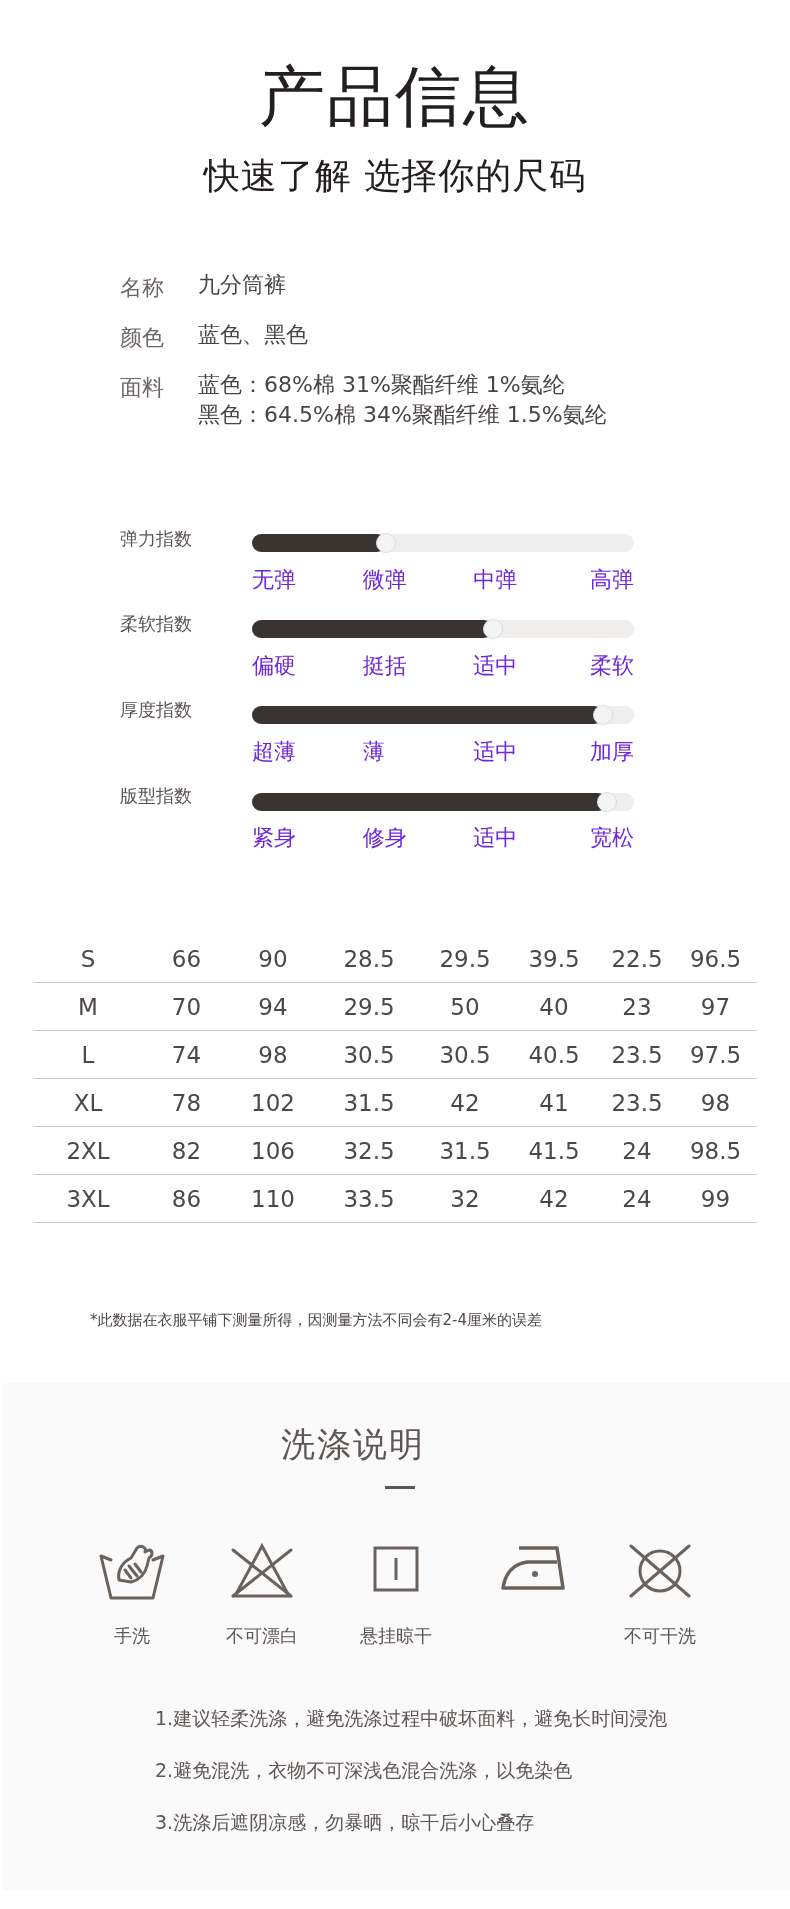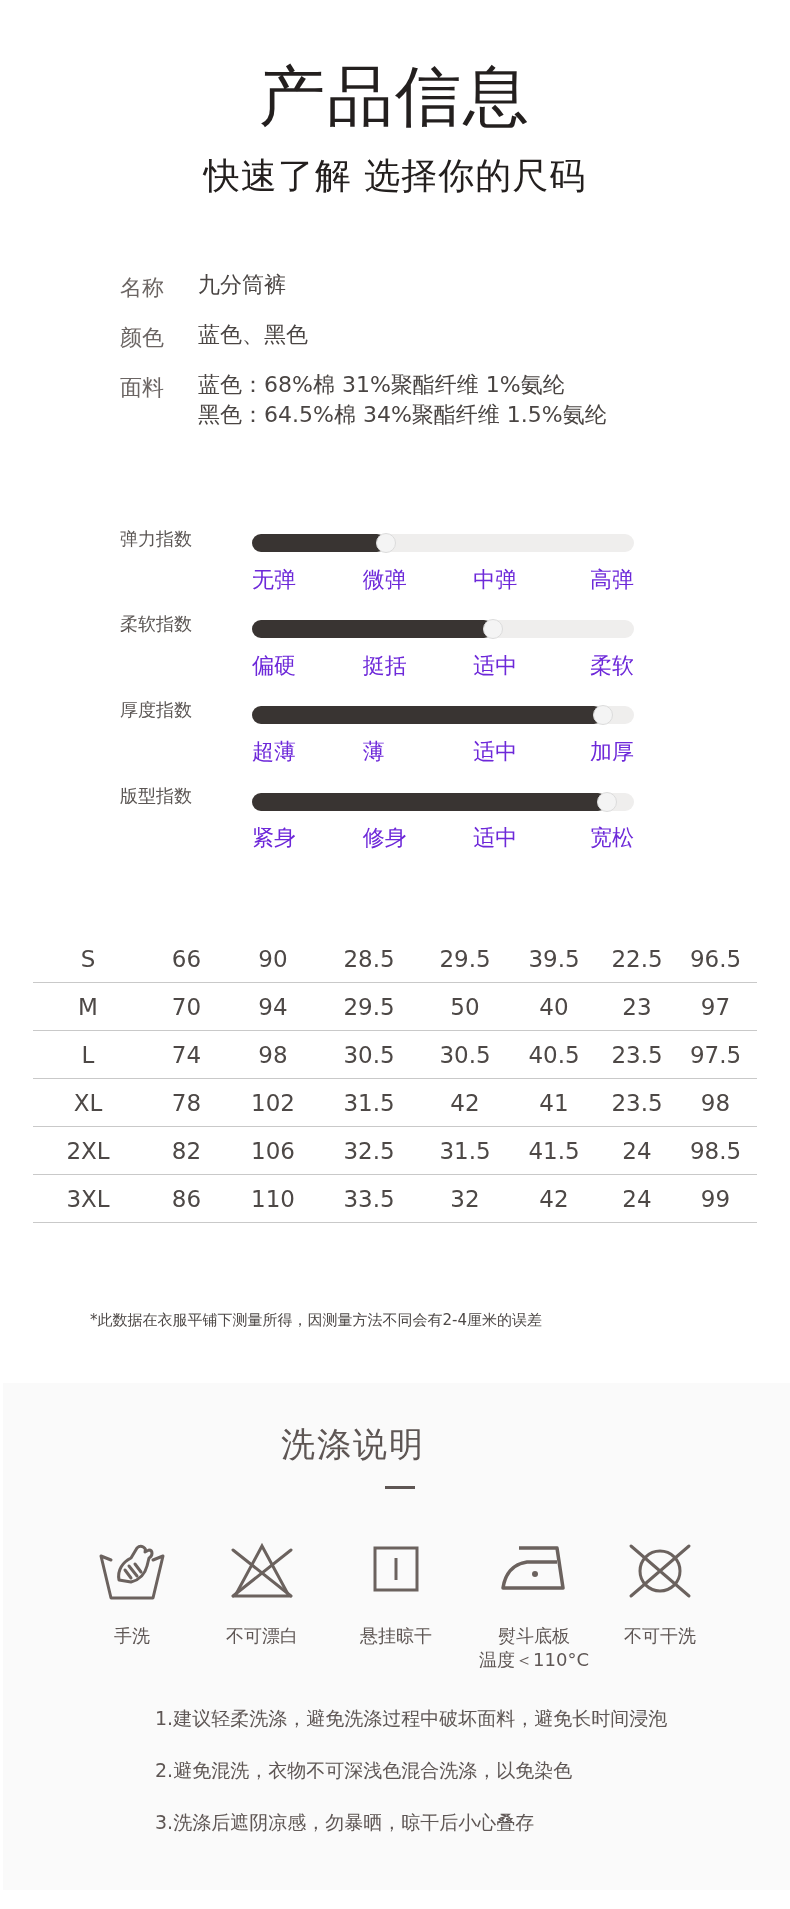--- a/index.html
+++ b/index.html
@@ -203,24 +203,20 @@
   <div class="care-label">悬挂晾干</div>
 </div>
 
 <div class="abs care" style="left:469px">
   <svg width="70" height="62" viewBox="0 0 70 62">
     <g fill="none" stroke="#6b625e" stroke-width="3.5" stroke-linejoin="round">
       <path d="M20 8 L58 8 L64 48 L4 48 C6 34 14 24 28 22 L58 22"></path>
     </g>
     <circle cx="36" cy="34" r="3" fill="#6b625e"></circle>
   </svg>
-  <div class="care-label">
-    <div>熨斗底板</div>
-    <div>温度＜110°C</div>
-  </div>
 </div>
 
 <div class="abs care" style="left:595px">
   <svg width="70" height="62" viewBox="0 0 70 62">
     <g fill="none" stroke="#6b625e" stroke-width="3" stroke-linecap="round">
       <circle cx="35" cy="31" r="20"></circle>
       <path d="M6 6 L64 56 M64 6 L6 56"></path>
     </g>
   </svg>
   <div class="care-label">不可干洗</div>

